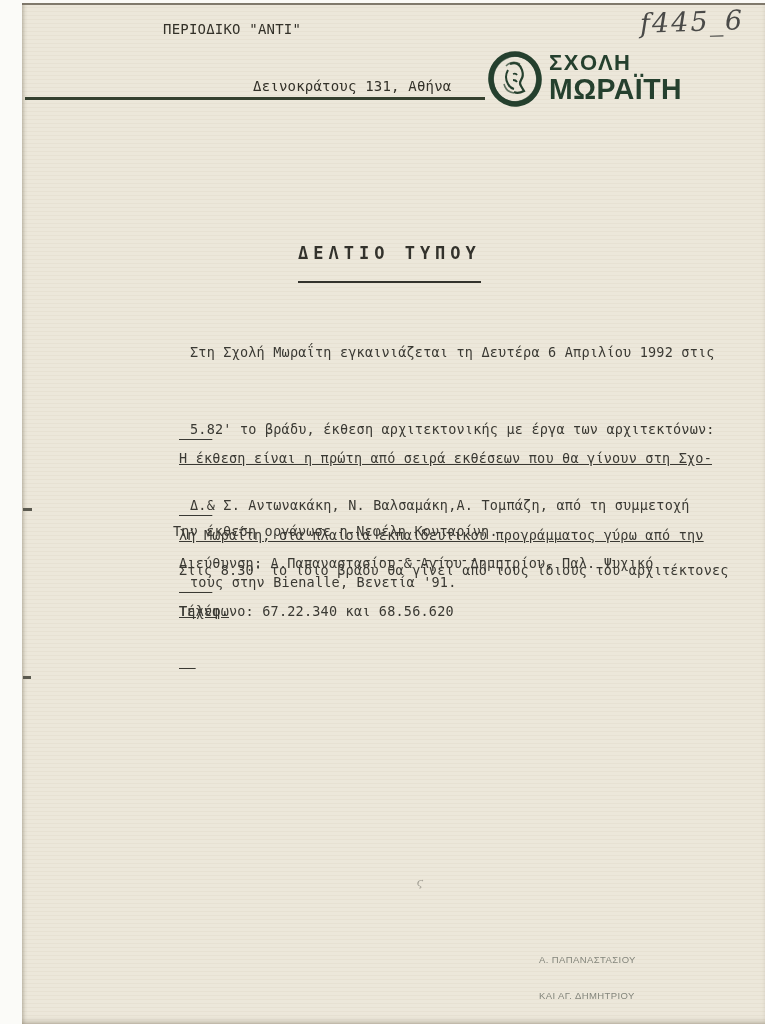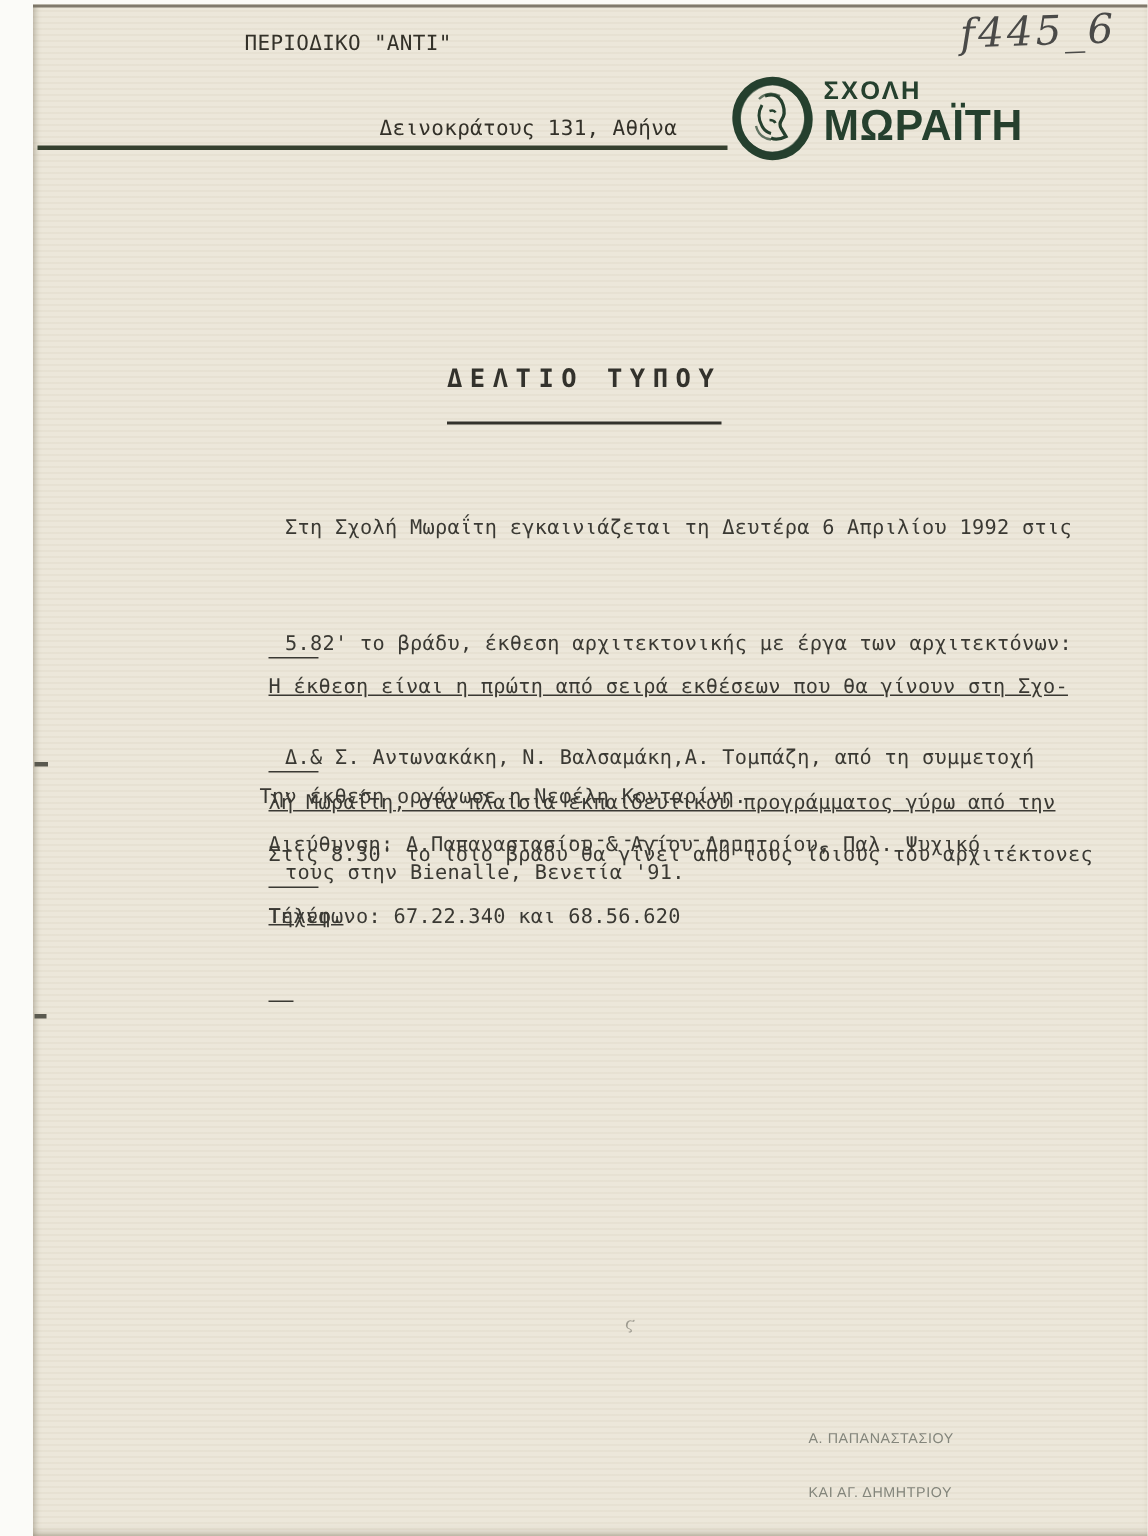--- a/index.html
+++ b/index.html
@@ -35,21 +35,21 @@
   .type{
     color:#3a3933;font-size:13.5px;letter-spacing:.2px;line-height:25.5px;
     white-space:pre;font-family:"DejaVu Sans Mono", monospace;
   }
   .sender{font-size:14px;color:#333129;}
   .handwriting{
     font-family:"DejaVu Serif", serif;font-style:italic;
     font-size:27px;color:#4a4a48;letter-spacing:2px;transform:rotate(-2deg);
   }
   .logo-text{color:#25402e;font-family:"Liberation Sans", sans-serif;line-height:1;}
-  .logo-line1{font-size:17px;font-weight:700;letter-spacing:1.5px;}
+  .logo-line1{font-size:22px;font-weight:700;letter-spacing:1.5px;}
   .logo-line2{font-size:29px;font-weight:700;letter-spacing:.5px;margin-top:1px;transform:scaleX(.98);transform-origin:left;}
   .rule{
     position:absolute;left:25px;top:97px;width:460px;height:2.5px;
     background:#35402f;
   }
   .doc-title{
     font-size:17px;font-weight:700;letter-spacing:5px;color:#33322c;
     border-bottom:2.5px solid #33322c;padding-bottom:18px;white-space:pre;
     font-family:"DejaVu Sans Mono", monospace;
   }

